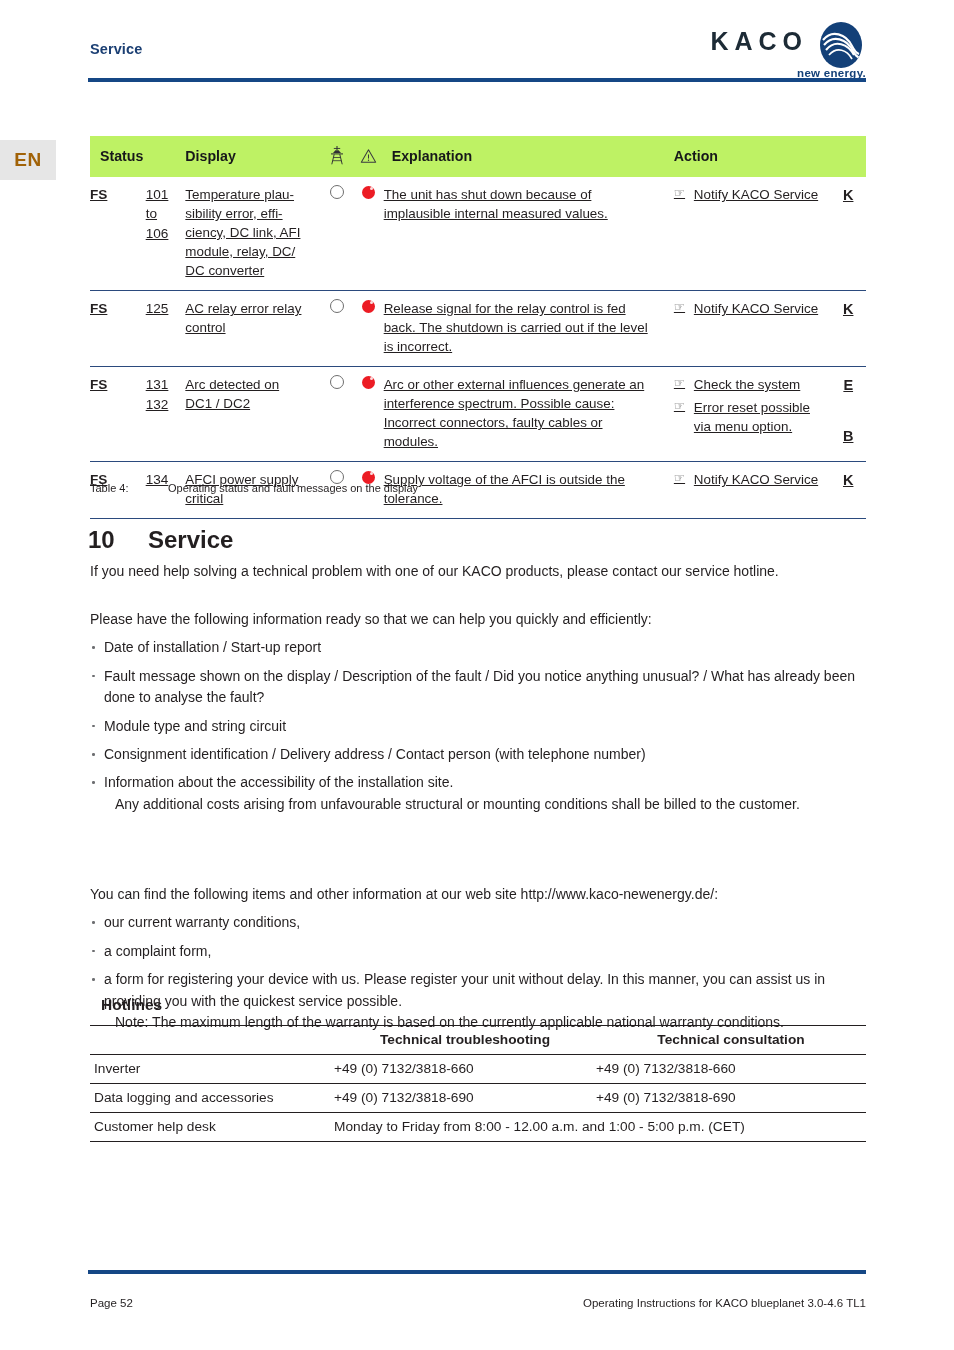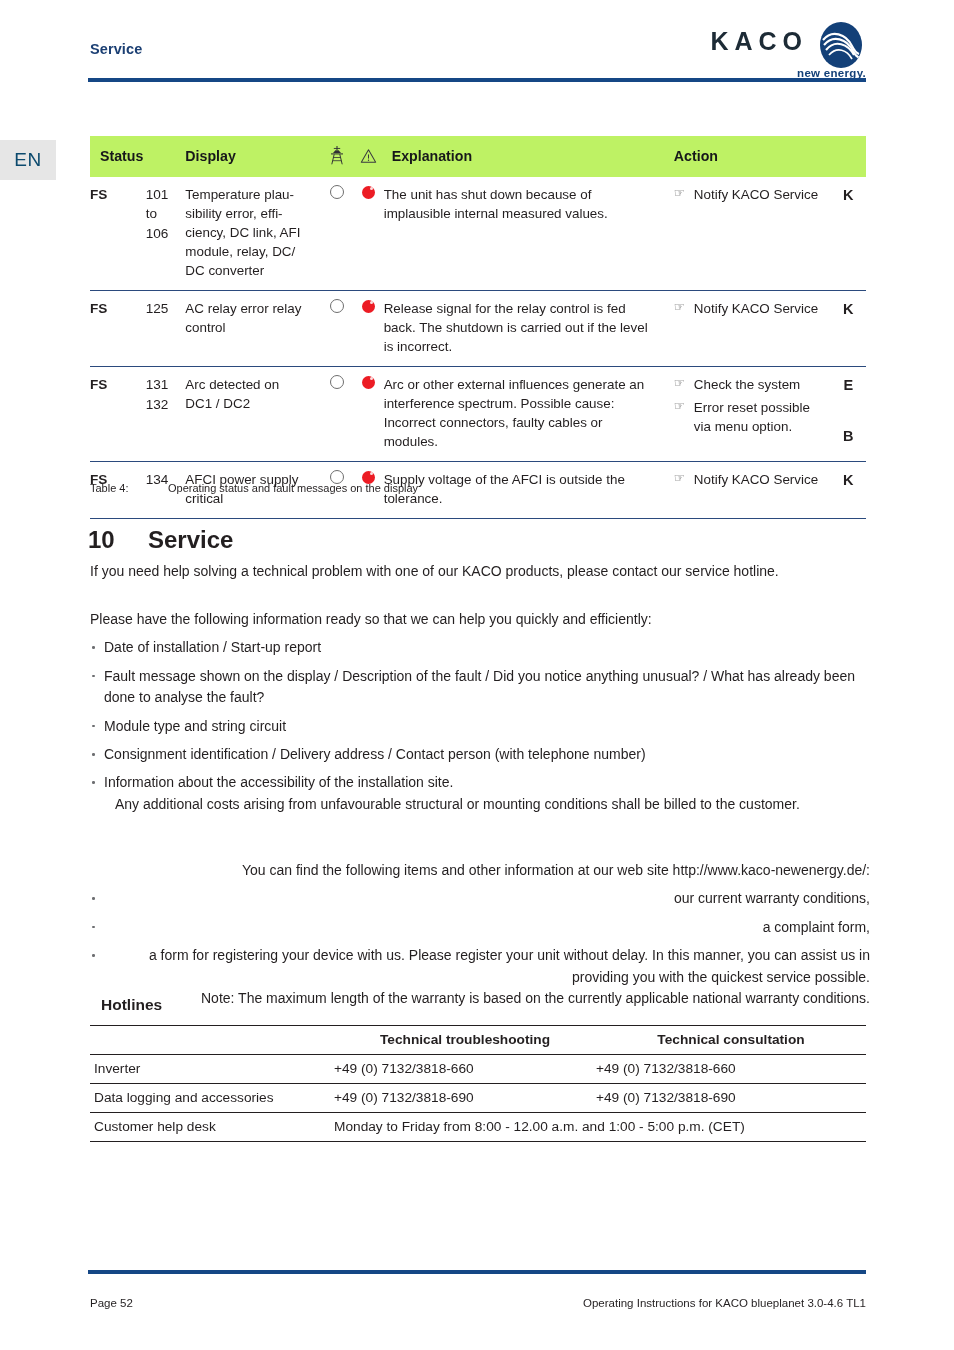--- a/index.html
+++ b/index.html
@@ -78,22 +78,22 @@
     top: 140px;
     width: 56px;
     height: 40px;
     background: #e6e6e6;
     display: flex;
     align-items: center;
     justify-content: center;
   }
   .lang-tab span {
     font-size: 19px;
-    font-weight: 400;
-    color: #0c4a6e;
+    font-weight: 700;
+    color: #a16207;
     letter-spacing: 0.5px;
   }
 
   
   .status-table {
     position: absolute;
     left: 90px;
     top: 136px;
     width: 776px;
     border-collapse: collapse;
@@ -117,20 +117,21 @@
   .status-table th.th-action { width: 150px; }
   .status-table th.th-code { width: 34px; }
 
   .status-table tbody tr {
     border-bottom: 1.6px solid #2b4a7d;
   }
   .status-table tbody td {
     padding: 8px 0 10px 0;
     vertical-align: top;
     line-height: 1.42;
+    text-decoration: underline;
   }
   td.c-status { padding-left: 10px; font-weight: 700; font-size: 13.6px; }
   td.c-num { font-size: 13.6px; white-space: pre-line; }
   td.c-display { padding-right: 8px; }
   td.c-led { text-align: center; vertical-align: middle; }
   td.c-expl { padding-left: 8px; padding-right: 10px; }
   td.c-arrow { text-align: center; font-size: 12px; color: #4c4c4c; padding-top: 9px;}
   td.c-action { padding-right: 4px; }
   td.c-code { font-weight: 700; font-size: 14.5px; text-align: center; }
 
@@ -203,21 +204,21 @@
   
   .body-block {
     position: absolute;
     left: 90px;
     width: 780px;
     font-size: 14px;
     line-height: 1.53;
   }
   .b1 { top: 561px; }
   .b2 { top: 609px; }
-  .b3 { top: 860px; text-align: right; }
+  .b3 { top: 884px; }
 
   ul.bl {
     list-style: none;
     margin: 0;
     padding: 0;
   }
   ul.bl li {
     position: relative;
     padding-left: 14px;
     margin-top: 7px;

